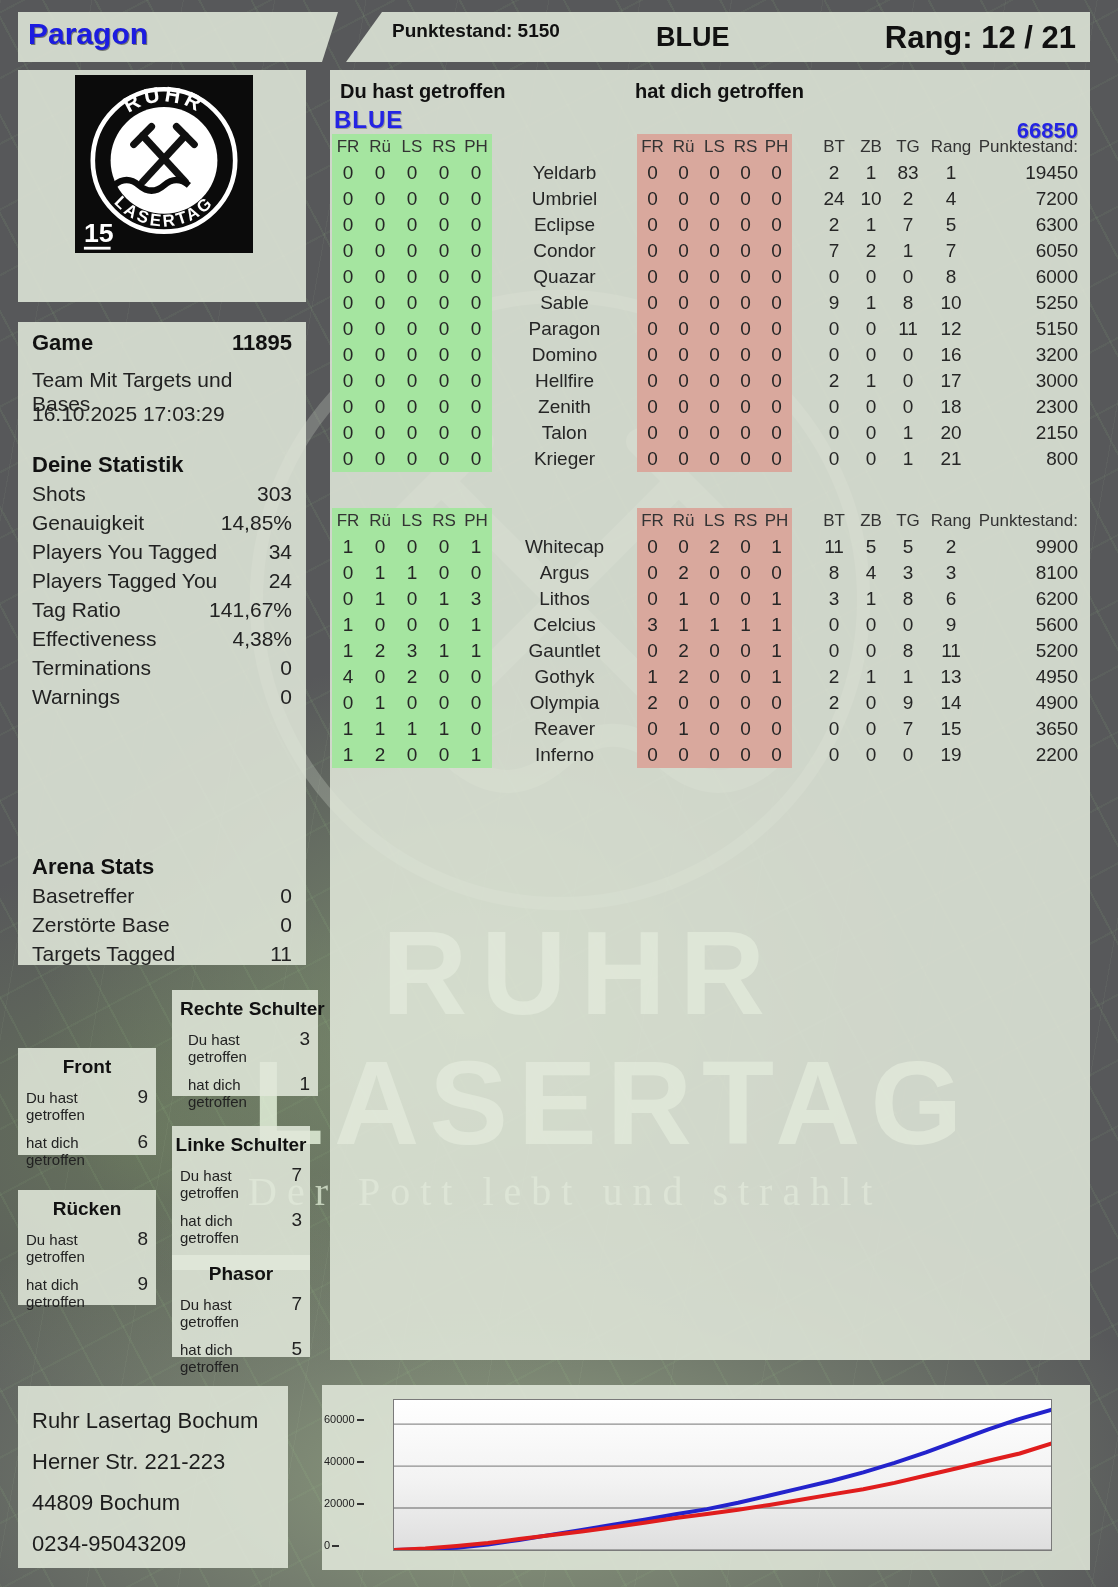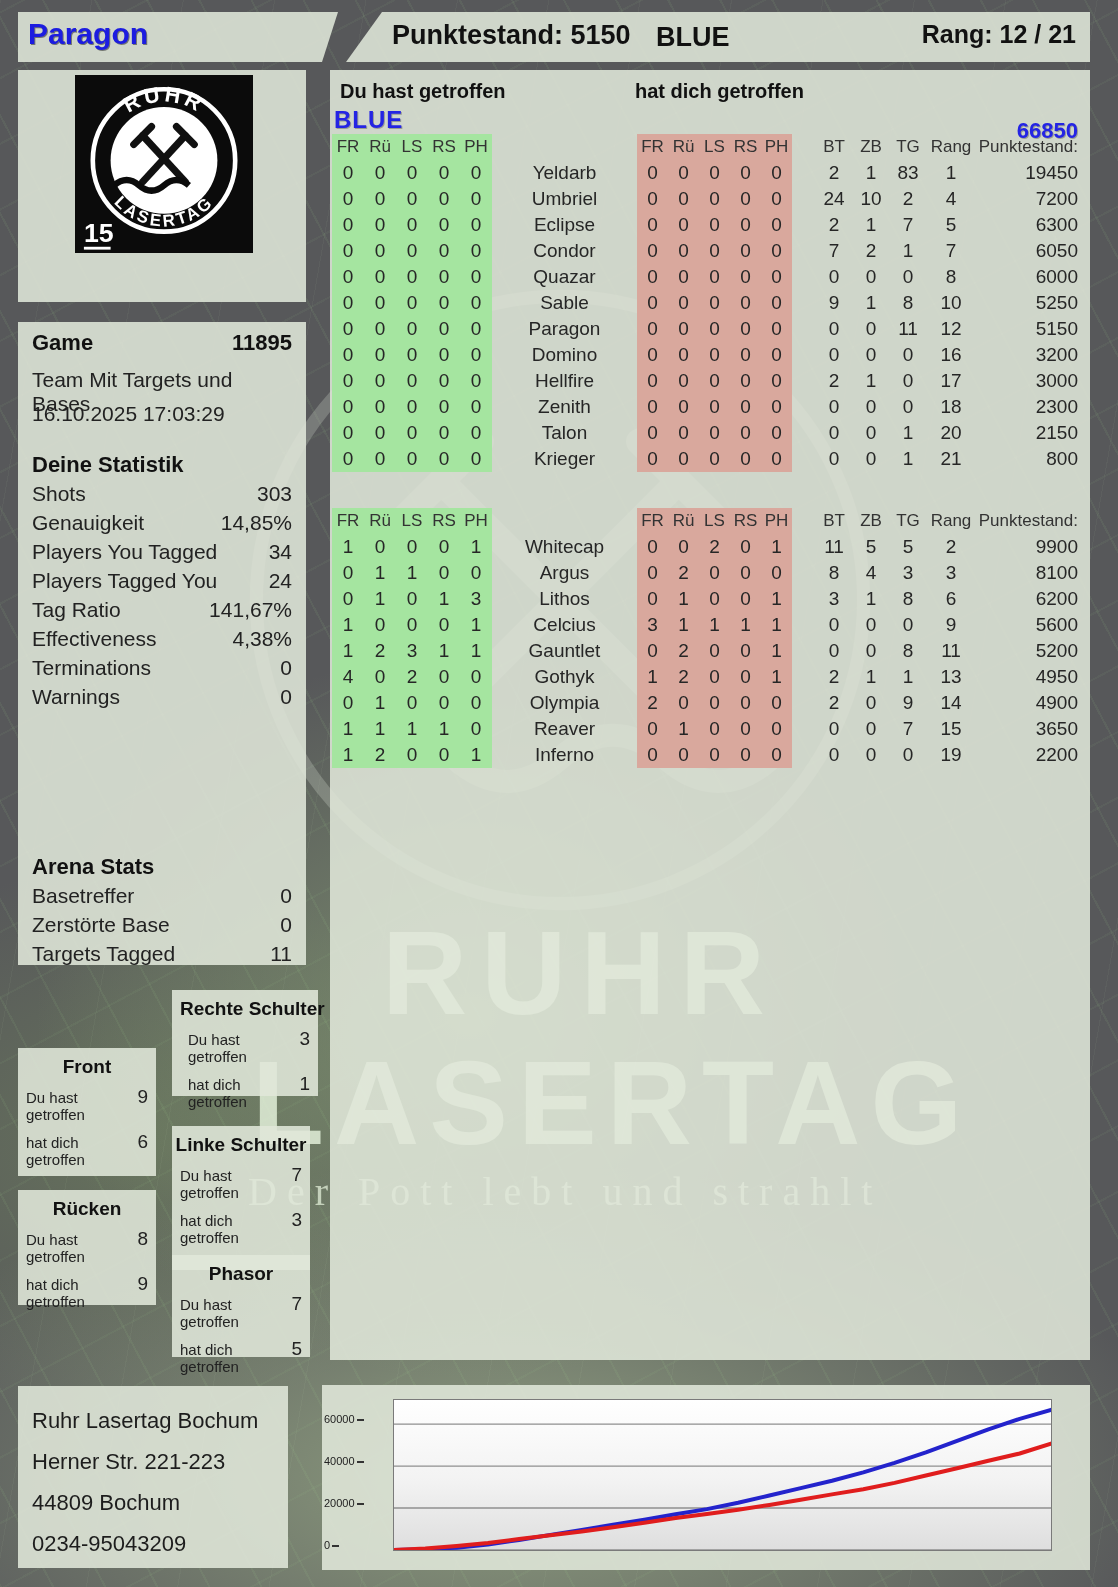--- a/index.html
+++ b/index.html
@@ -23,37 +23,37 @@
   #wm .wm-tagline{position:absolute;left:248px;top:1168px;font-size:40px;letter-spacing:10px;
     font-family:Liberation Serif, serif;color:rgba(233,246,224,.7);}
   #wm svg{position:absolute;left:230px;top:270px;opacity:.22;}
   
   #hdr-left{left:18px;top:12px;width:320px;height:50px;
     clip-path:polygon(0 0,100% 0,calc(100% - 16px) 100%,0 100%);}
   #hdr-left .player{position:absolute;left:10px;top:5px;font-size:30px;font-weight:bold;color:#1c1ce0;
     text-shadow:1px 1px 0 rgba(40,40,40,.55);}
   #hdr-main{left:346px;top:12px;width:744px;height:50px;
     clip-path:polygon(36px 0,100% 0,100% 100%,0 100%);}
-  #hdr-main .score{position:absolute;left:46px;top:8px;font-size:27px;font-weight:bold;color:#111;}
+  #hdr-main .score{position:absolute;left:46px;top:8px;font-size:19px;font-weight:bold;color:#111;}
   #hdr-main .team{position:absolute;left:310px;top:10px;font-size:27px;font-weight:bold;color:#111;}
-  #hdr-main .rank{position:absolute;right:14px;top:8px;font-size:25px;font-weight:bold;color:#111;}
+  #hdr-main .rank{position:absolute;right:14px;top:8px;font-size:31px;font-weight:bold;color:#111;}
   
   #logo-panel{left:18px;top:70px;width:288px;height:232px;}
   #logo-panel svg{position:absolute;left:57px;top:5px;}
   
   #info-panel{left:18px;top:322px;width:288px;height:643px;font-size:21px;color:#222;}
   #info-panel .kv{position:absolute;left:14px;right:14px;display:flex;justify-content:space-between;}
   #info-panel .b{font-weight:bold;font-size:22px;color:#111;}
   
   .bp-box{width:138px;font-size:15px;color:#222;}
   .bp-box .bp-title{text-align:center;font-weight:bold;font-size:19px;color:#111;padding-top:8px;white-space:nowrap;}
   .bp-box .bp-row{display:flex;justify-content:space-between;align-items:baseline;padding:8px 8px 0 8px;}
   .bp-box .bp-row .v{font-size:19px;}
   .bp-0{left:172px;top:990px;height:106px;padding-left:8px;}
-  .bp-1{left:18px;top:1048px;height:128px;}
+  .bp-1{left:18px;top:1048px;height:107px;}
   .bp-2{left:172px;top:1126px;height:144px;}
   .bp-3{left:18px;top:1190px;height:115px;}
   .bp-4{left:172px;top:1255px;height:102px;}
   
   #address{left:18px;top:1386px;width:270px;height:182px;font-size:22px;color:#1d1d1d;}
   #address div{position:absolute;left:14px;}
   
   #main-panel{left:330px;top:70px;width:760px;height:1290px;}
   .hit-label{position:absolute;top:10px;font-size:20px;font-weight:bold;color:#111;}
   #lbl-you{left:10px;} #lbl-them{left:305px;}

